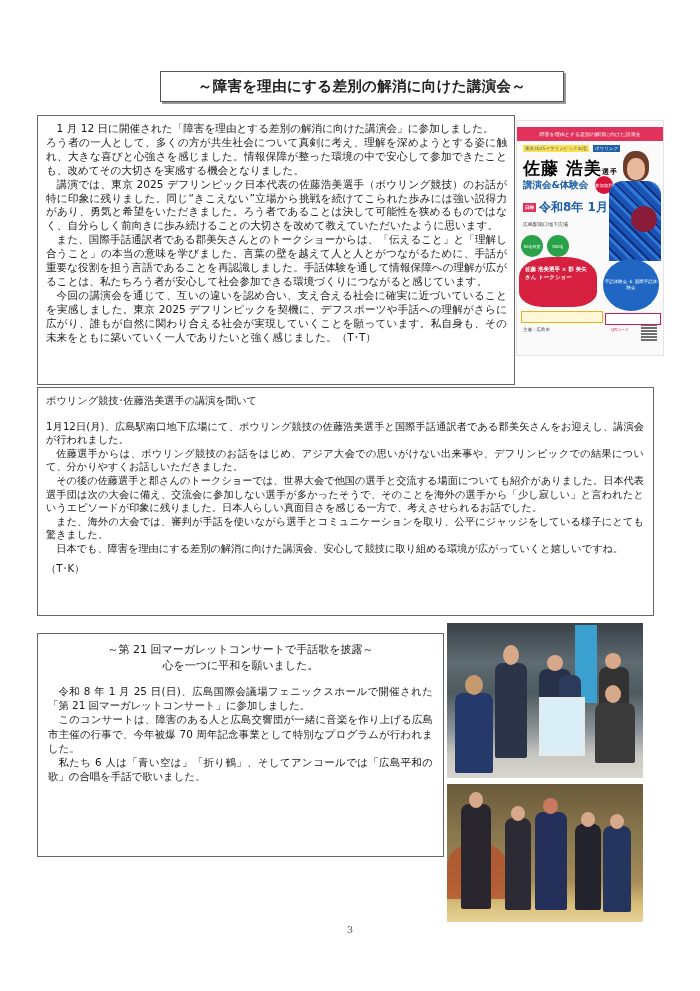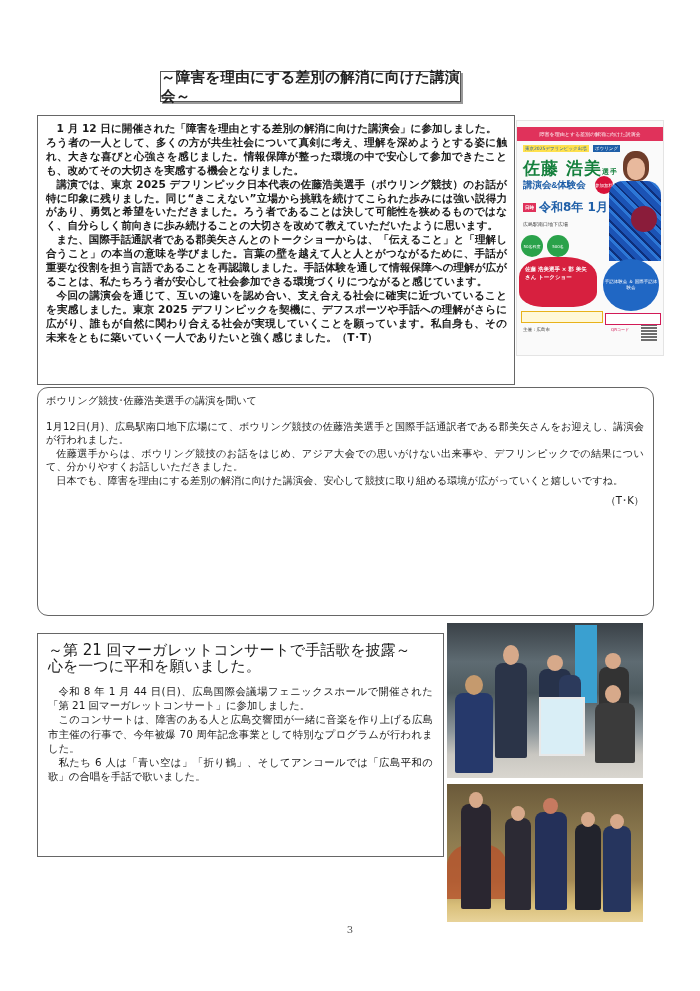--- a/index.html
+++ b/index.html
@@ -1,41 +1,41 @@
 <!DOCTYPE html>
 <html><head>
 <meta charset="utf-8">
 <style>
   html,body{margin:0;padding:0;background:#ffffff;}
   body{width:700px;height:991px;position:relative;overflow:hidden;
        font-family:"DejaVu Sans","Liberation Sans",sans-serif;color:#1a1a1a;}
   .abs{position:absolute;box-sizing:border-box;}
-  .title-box{left:160px;top:71px;width:301px;height:31px;border:1.5px solid #555;
+  .title-box{left:160px;top:71px;width:404px;height:31px;border:1.5px solid #555;
        box-shadow:2px 2px 0 #999;display:flex;align-items:center;justify-content:center;
        font-size:14.5px;font-weight:bold;letter-spacing:0.3px;color:#222;}
   .box{border:1.3px solid #666;background:#fff;}
-  .box1{left:37px;top:115px;width:478px;height:270px;padding:6px 7px 0 8px;font-weight:bold;}
-  .box2{left:37px;top:387px;width:617px;height:229px;padding:6px 9px 0 8px;border-radius:11px;}
+  .box1{left:37px;top:115px;width:478px;height:270px;padding:6px 7px 0 8px;}
+  .box2{left:37px;top:387px;width:617px;height:229px;padding:6px 9px 0 8px;}
   .box3{left:37px;top:633px;width:407px;height:224px;padding:6px 10px 0 10px;}
   p{margin:0;font-size:10.6px;line-height:13.9px;text-align:justify;}
   .box2 p{font-size:10.2px;line-height:13.6px;}
   .indent{text-indent:1em;}
-  .sig{text-align:right;}
+  .sig{text-align:left;}
   .box2-head{font-size:10.2px;line-height:13.6px;margin-bottom:12px;}
-  .box3-title{text-align:left;font-size:15px;line-height:16px;margin:2px 0 10px 0;}
+  .box3-title{text-align:center;font-size:11px;line-height:16px;margin:2px 0 10px 0;}
   .box3 p{font-size:10.4px;line-height:14.2px;}
   .poster{left:516px;top:120px;width:148px;height:236px;background:#fafafa;overflow:hidden;
           border:1px solid #e4e4e4;}
   .poster .band{position:absolute;left:0;top:6px;width:100%;height:14px;background:#e0325b;
           color:#fff;font-size:5px;display:flex;align-items:center;justify-content:center;}
   .poster .sub{position:absolute;left:6px;top:24px;font-size:4.5px;color:#1f5fa8;background:#ffe14d;padding:1px 2px;}
   .poster .tag{position:absolute;left:76px;top:24px;font-size:4.5px;color:#fff;background:#1f5fa8;padding:1px 2px;}
-  .poster .name{position:absolute;left:6px;top:36px;font-size:17px;font-weight:bold;color:#15803d;letter-spacing:1px;}
+  .poster .name{position:absolute;left:6px;top:36px;font-size:17px;font-weight:bold;color:#000000;letter-spacing:1px;}
   .poster .name small{font-size:7px;}
-  .poster .event{position:absolute;left:6px;top:58px;font-size:9.5px;font-weight:bold;color:#1f5fa8;font-family:Liberation Mono, monospace;}
+  .poster .event{position:absolute;left:6px;top:58px;font-size:9.5px;font-weight:bold;color:#1f5fa8;}
   .poster .free{position:absolute;left:78px;top:55px;width:18px;height:18px;border-radius:50%;background:#d8123a;
           color:#fff;font-size:4.5px;display:flex;align-items:center;justify-content:center;text-align:center;line-height:5px;}
   .poster .date{position:absolute;left:6px;top:78px;font-size:12px;font-weight:bold;color:#1f5fa8;}
   .poster .date .lbl{display:inline-block;background:#e0325b;color:#fff;font-size:4.5px;padding:2px;vertical-align:middle;margin-right:3px;}
   .poster .place{position:absolute;left:6px;top:100px;font-size:5px;color:#333;}
   .poster .person{position:absolute;left:92px;top:30px;width:52px;height:110px;}
   .poster .head{position:absolute;left:14px;top:0;width:26px;height:30px;border-radius:45% 45% 40% 40%;background:#6e3d2a;}
   .poster .face{position:absolute;left:18px;top:7px;width:18px;height:22px;border-radius:45%;background:#e8b99d;}
   .poster .shirt{position:absolute;left:0;top:30px;width:52px;height:80px;border-radius:14px 14px 0 0;
           background:repeating-linear-gradient(45deg,#1b53b5 0 5px,#2d77d6 5px 8px,#0e2f7a 8px 10px);}
@@ -104,30 +104,32 @@
   <div class="note2"></div>
   <div class="org">主催：広島市</div>
   <div class="web">QRコード</div>
   <div class="qr"></div>
 </div>
 
 <div class="abs box box2">
   <div class="box2-head">ボウリング競技･佐藤浩美選手の講演を聞いて</div>
   <p>1月12日(月)、広島駅南口地下広場にて、ボウリング競技の佐藤浩美選手と国際手話通訳者である郡美矢さんをお迎えし、講演会が行われました。</p>
   <p class="indent">佐藤選手からは、ボウリング競技のお話をはじめ、アジア大会での思いがけない出来事や、デフリンピックでの結果について、分かりやすくお話しいただきました。</p>
+  <p class="indent">その後の佐藤選手と郡さんのトークショーでは、世界大会で他国の選手と交流する場面についても紹介がありました。日本代表選手団は次の大会に備え、交流会に参加しない選手が多かったそうで、そのことを海外の選手から「少し寂しい」と言われたというエピソードが印象に残りました。日本人らしい真面目さを感じる一方で、考えさせられるお話でした。</p>
+  <p class="indent">また、海外の大会では、審判が手話を使いながら選手とコミュニケーションを取り、公平にジャッジをしている様子にとても驚きました。</p>
   <p class="indent">日本でも、障害を理由にする差別の解消に向けた講演会、安心して競技に取り組める環境が広がっていくと嬉しいですね。</p>
   <p class="sig" style="margin-top:6px;">（T･K）</p>
 </div>
 
 <div class="abs box box3">
   <div class="box3-title">
     <div>～第 21 回マーガレットコンサートで手話歌を披露～</div>
     <div>心を一つに平和を願いました。</div>
   </div>
-  <p class="indent">令和 8 年 1 月 44 日(日)、広島国際会議場フェニックスホールで開催された「第 21 回マーガレットコンサート」に参加しました。</p>
+  <p class="indent">令和 8 年 1 月 25 日(日)、広島国際会議場フェニックスホールで開催された「第 21 回マーガレットコンサート」に参加しました。</p>
   <p class="indent">このコンサートは、障害のある人と広島交響団が一緒に音楽を作り上げる広島市主催の行事で、今年被爆 70 周年記念事業として特別なプログラムが行われました。</p>
   <p class="indent">私たち 6 人は「青い空は」「折り鶴」、そしてアンコールでは「広島平和の歌」の合唱を手話で歌いました。</p>
 </div>
 
 <div class="abs photo photo1">
   <div class="sign" style="left:128px;top:2px;width:22px;height:78px;"></div>
   <div class="fig" style="left:8px;top:70px;width:38px;height:80px;background:#26396b;"></div>
   <div class="fhead" style="left:18px;top:52px;width:18px;height:20px;background:#c59a6e;"></div>
   <div class="fig" style="left:48px;top:40px;width:32px;height:95px;background:#2b3448;"></div>
   <div class="fhead" style="left:56px;top:22px;width:16px;height:20px;"></div>

